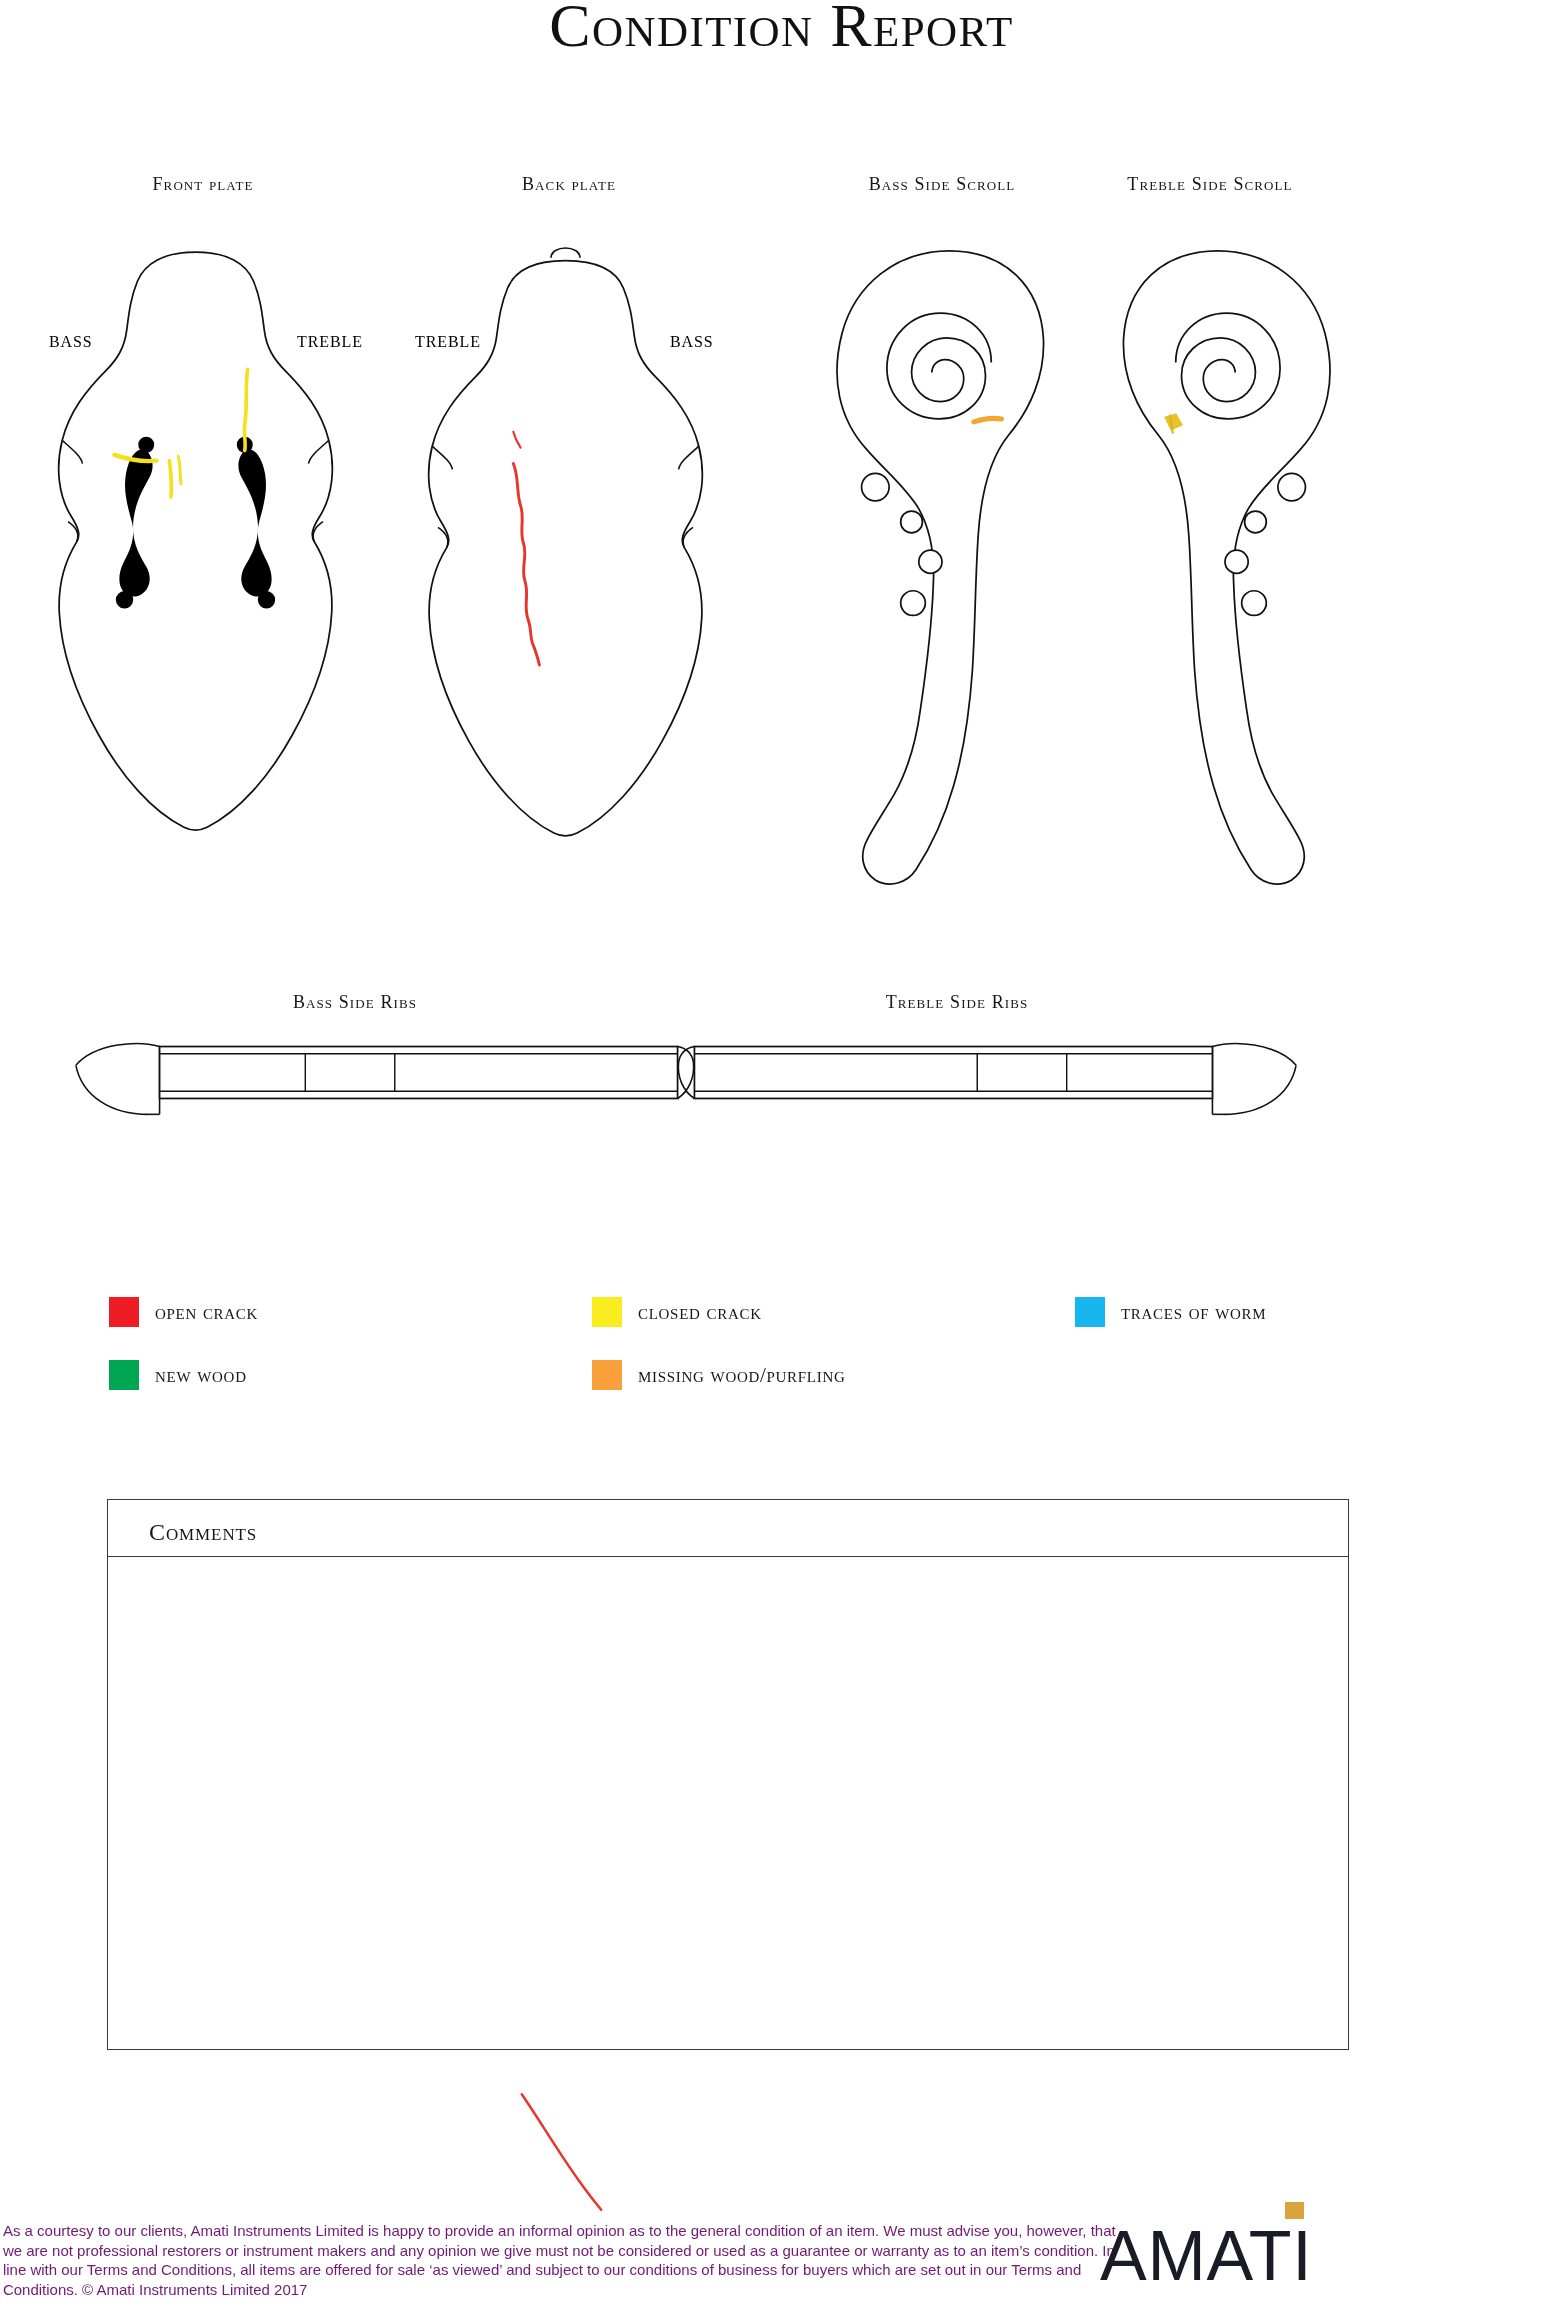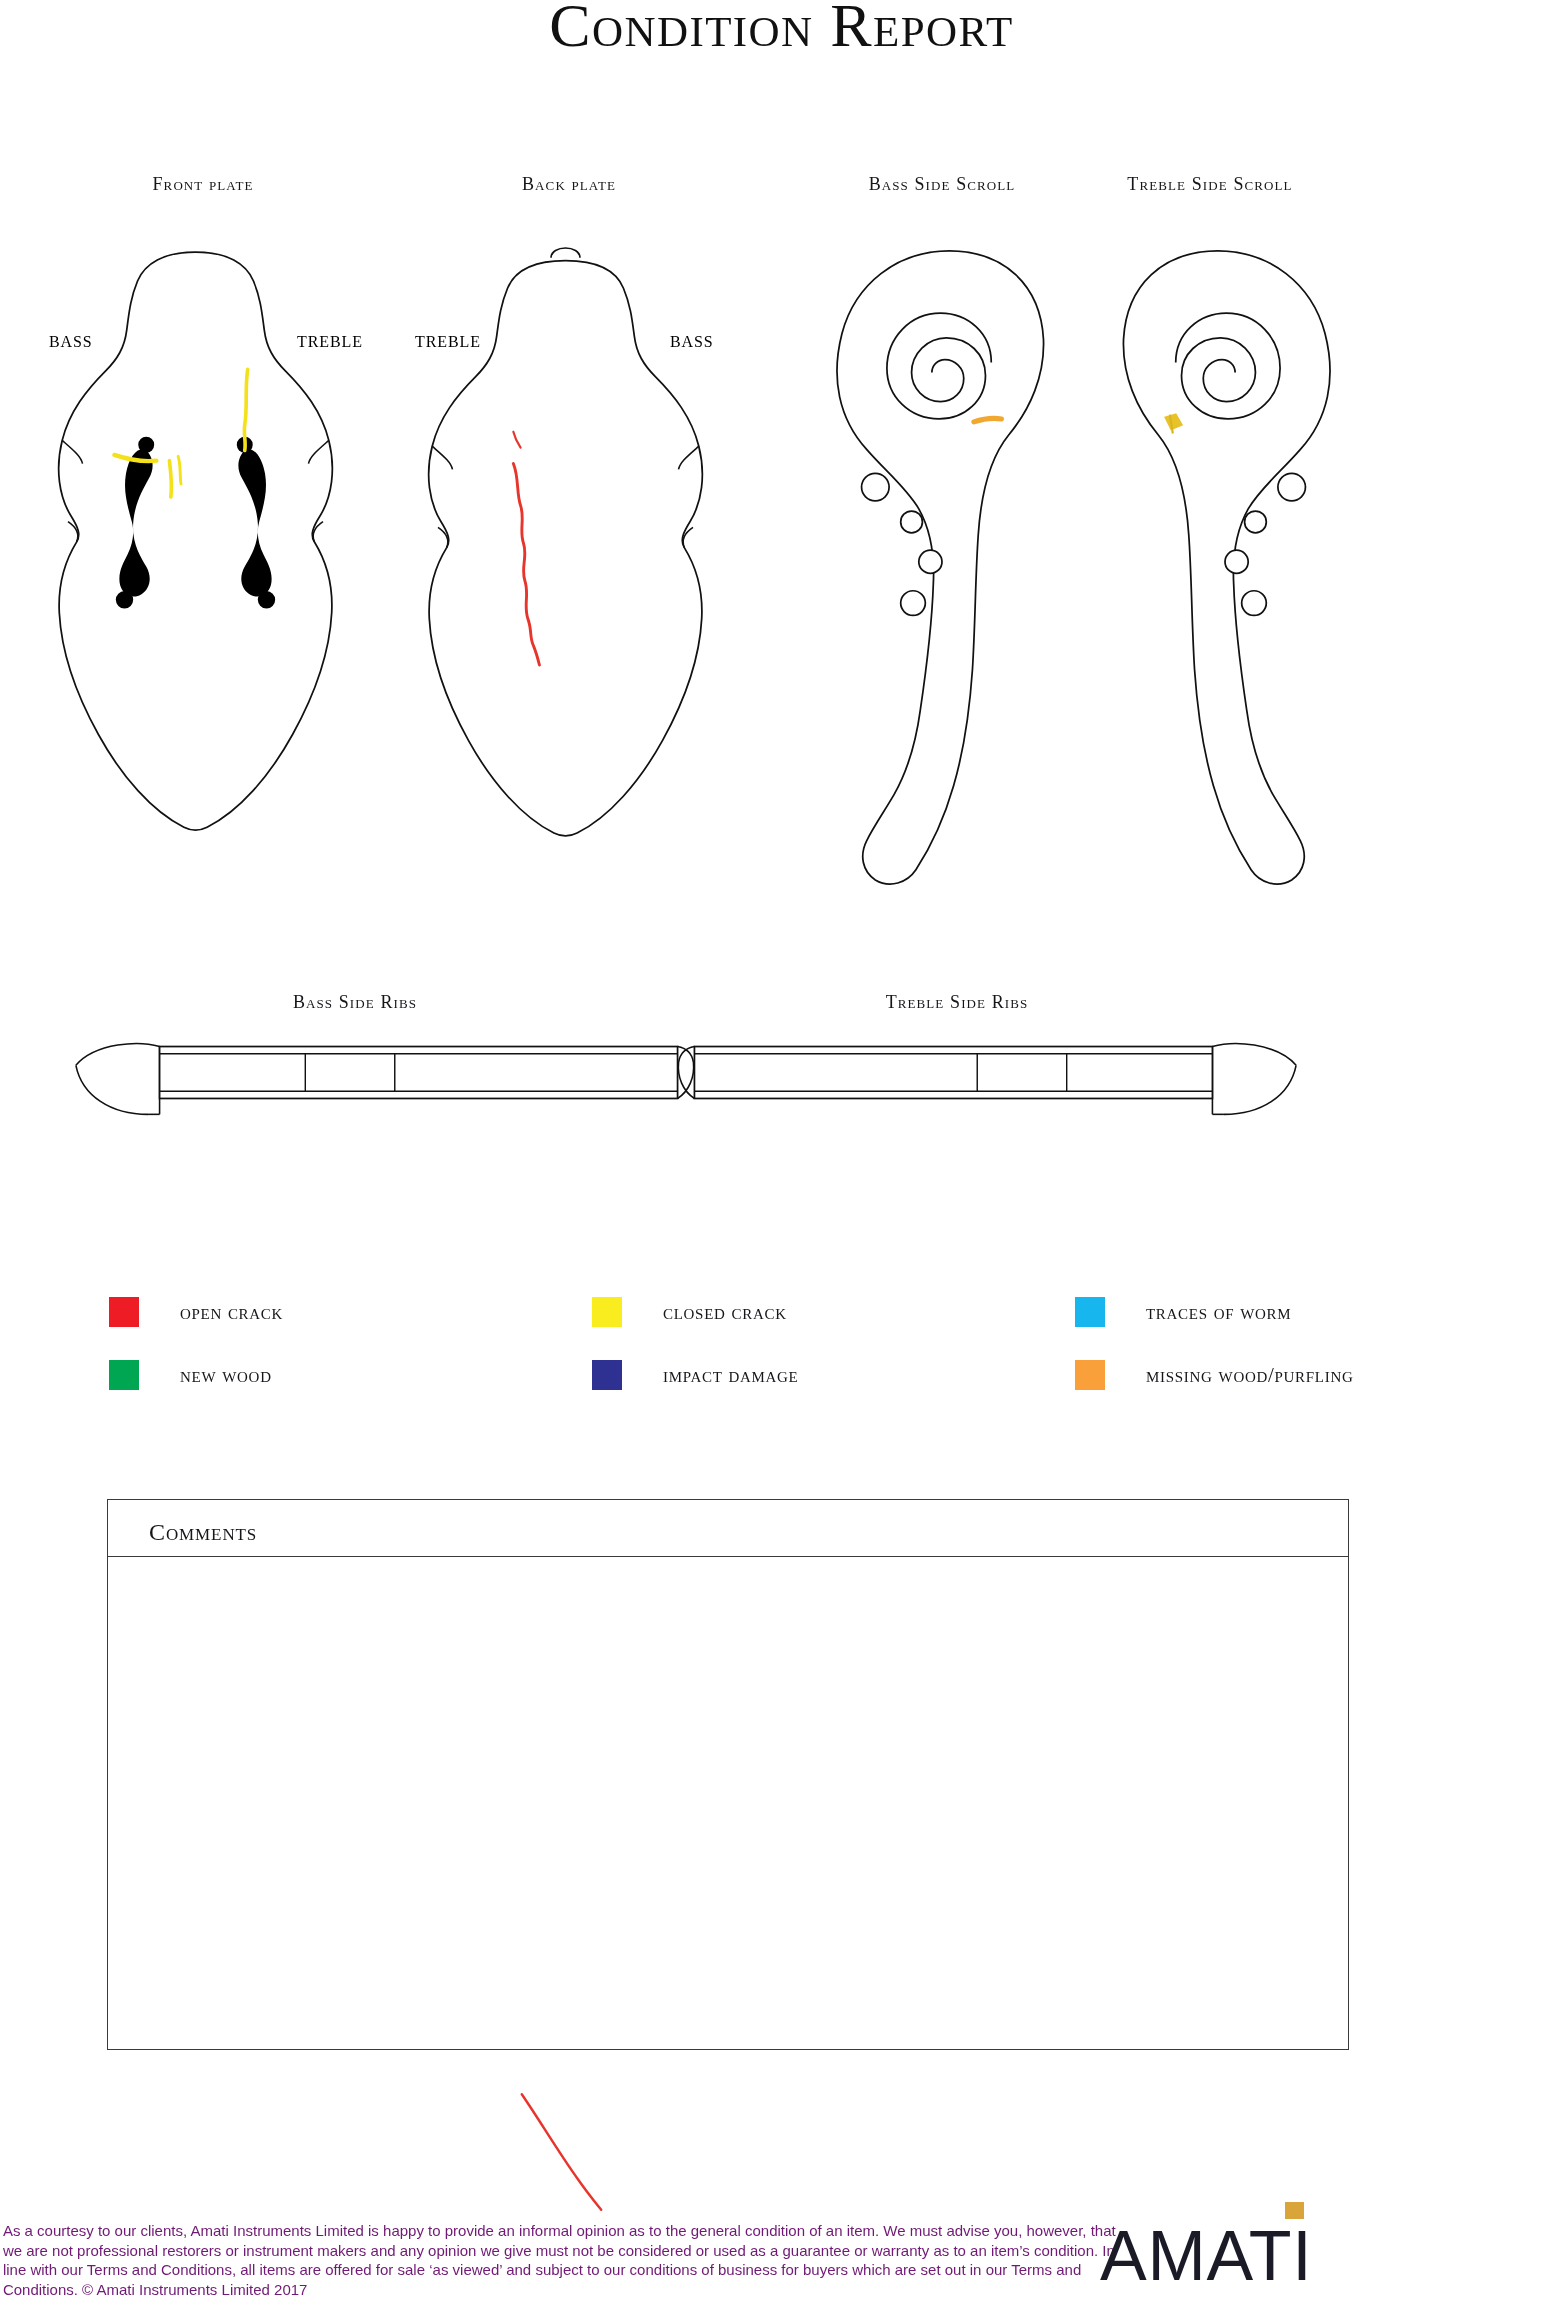--- a/index.html
+++ b/index.html
@@ -72,21 +72,20 @@
   }
   .legend-row {
     display: flex;
     width: 100%;
     margin-bottom: 33px;
   }
   .legend-item {
     display: flex;
     align-items: center;
     width: 483px;
-    gap: 25px;
   }
   .legend-item.third { width: 397px; }
   .swatch {
     width: 30px;
     height: 30px;
     flex: 0 0 auto;
   }
   .legend-label {
     margin-left: 16px;
     font-variant: small-caps;
@@ -426,24 +425,20 @@
       <div class="legend-item third">
         <span class="swatch" style="background:#17b6ef;"></span>
         <span class="legend-label">traces of worm</span>
       </div>
     </div>
     <div class="legend-row">
       <div class="legend-item">
         <span class="swatch" style="background:#00a651;"></span>
         <span class="legend-label">new wood</span>
       </div>
-      <div class="legend-item">
-        <span class="swatch" style="background:#2e3192;"></span>
-        <span class="legend-label">impact damage</span>
-      </div>
       <div class="legend-item third">
         <span class="swatch" style="background:#f9a03a;"></span>
         <span class="legend-label">missing wood/purfling</span>
       </div>
     </div>
   </div>
 
   <div class="comments-header"></div>
   <div class="comments-title">Comments</div>
   <div class="comments-area"></div>

